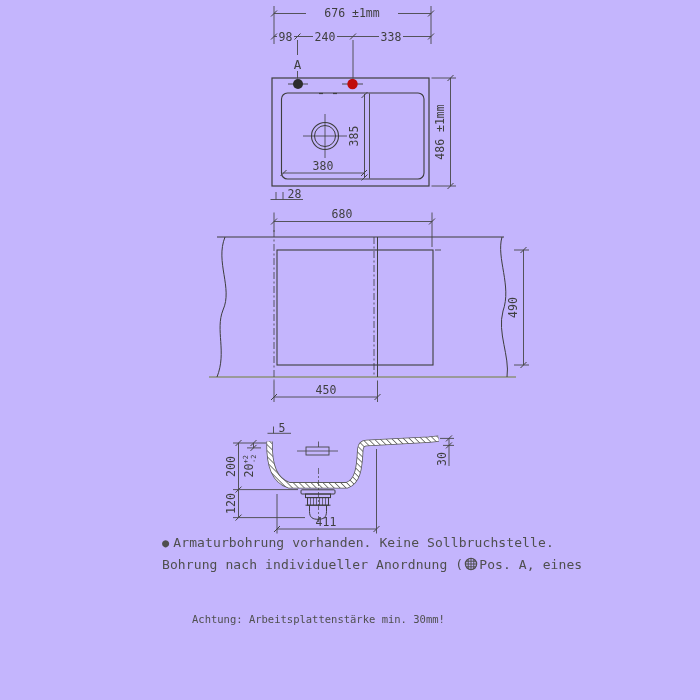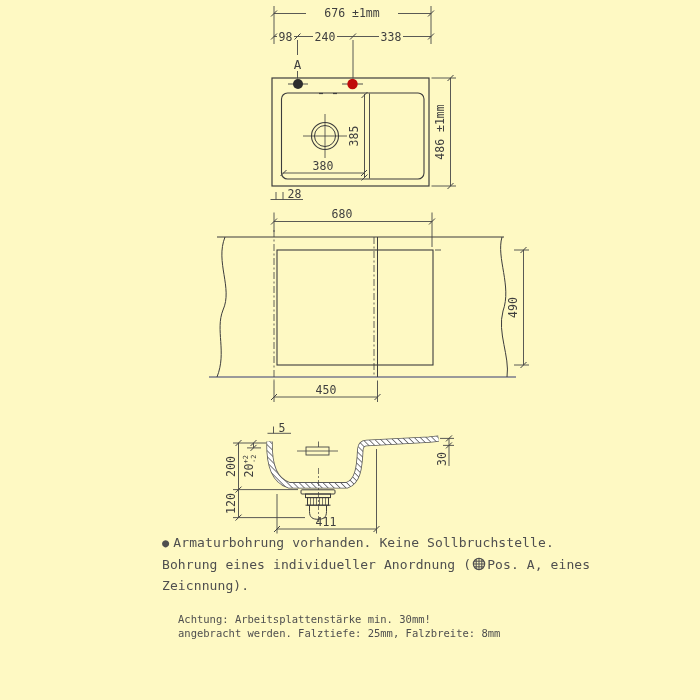--- a/index.html
+++ b/index.html
@@ -1,21 +1,21 @@
 <!DOCTYPE html>
 <html><head>
 <meta charset="utf-8">
 <style>
   html,body{margin:0;padding:0;background:#fff;}
-  .page{position:relative;width:700px;height:700px;background:#fef9c3;overflow:hidden;
+  .page{position:relative;width:700px;height:700px;background:#c4b5fd;overflow:hidden;
         font-family:"DejaVu Sans Mono",monospace;color:#4a4a4a;}
   svg text{font-family:"DejaVu Sans Mono",monospace;fill:#3f3f3f;}
   .notes-main{position:absolute;left:162px;top:532px;width:420px;
               font-size:13px;line-height:21px;color:#4f4f4f;letter-spacing:.1px;white-space:nowrap;}
-  .notes-small{position:absolute;left:178px;top:613px;width:480px;
+  .notes-small{position:absolute;left:192px;top:613px;width:480px;
                font-size:10.5px;line-height:13.8px;color:#4f4f4f;white-space:nowrap;}
   .inline-icon{display:inline-block;vertical-align:-2px;margin:0 1px;}
   .bullet{font-size:12px;margin-right:4px;}
 </style>
 </head>
 <body>
 
 <div class="page">
 
 <svg width="700" height="545" viewBox="0 0 700 545">
@@ -189,37 +189,35 @@
     <text x="252.5" y="466" text-anchor="middle" transform="rotate(-90 252.5 466)"><tspan>20</tspan><tspan font-size="7" dy="-4.5">+2</tspan><tspan font-size="7" dx="-8" dy="8">-2</tspan></text>
     <text x="235" y="503.5" text-anchor="middle" transform="rotate(-90 235 503.5)">120</text>
     <text x="445.5" y="459" text-anchor="middle" transform="rotate(-90 445.5 459)">30</text>
     <text x="326" y="525.5" text-anchor="middle">411</text>
   </g>
 </svg>
 
 
 <div class="notes-main">
   <div><span class="bullet">●</span><span>Armaturbohrung vorhanden. Keine Sollbruchstelle.</span></div>
-  <div><span>Bohrung eines individueller Anordnung (</span><svg class="inline-icon" width="14" height="14" viewBox="0 0 14 14">
+  <div><span>Bohrung nach individueller Anordnung (</span><svg class="inline-icon" width="14" height="14" viewBox="0 0 14 14">
           <defs>
             <clipPath id="cclip">
               <circle cx="7" cy="7" r="5.6"></circle>
             </clipPath>
           </defs>
           <circle cx="7" cy="7" r="5.6" fill="none" stroke="#4f4f4f" stroke-width="1.3"></circle>
           <g clip-path="url(#cclip)" stroke="#4f4f4f" stroke-width="1">
             <line x1="4.2" y1="0" x2="4.2" y2="14"></line>
             <line x1="7" y1="0" x2="7" y2="14"></line>
             <line x1="9.8" y1="0" x2="9.8" y2="14"></line>
             <line x1="0" y1="4.2" x2="14" y2="4.2"></line>
             <line x1="0" y1="7" x2="14" y2="7"></line>
             <line x1="0" y1="9.8" x2="14" y2="9.8"></line>
           </g>
         </svg><span>Pos. A, eines</span></div>
-  <div>Zeicnnung).</div>
 </div>
 
 <div class="notes-small">
   <div>Achtung: Arbeitsplattenstärke min. 30mm!</div>
-  <div>angebracht werden. Falztiefe: 25mm, Falzbreite: 8mm</div>
 </div>
 
 </div>
 
 </body></html>

